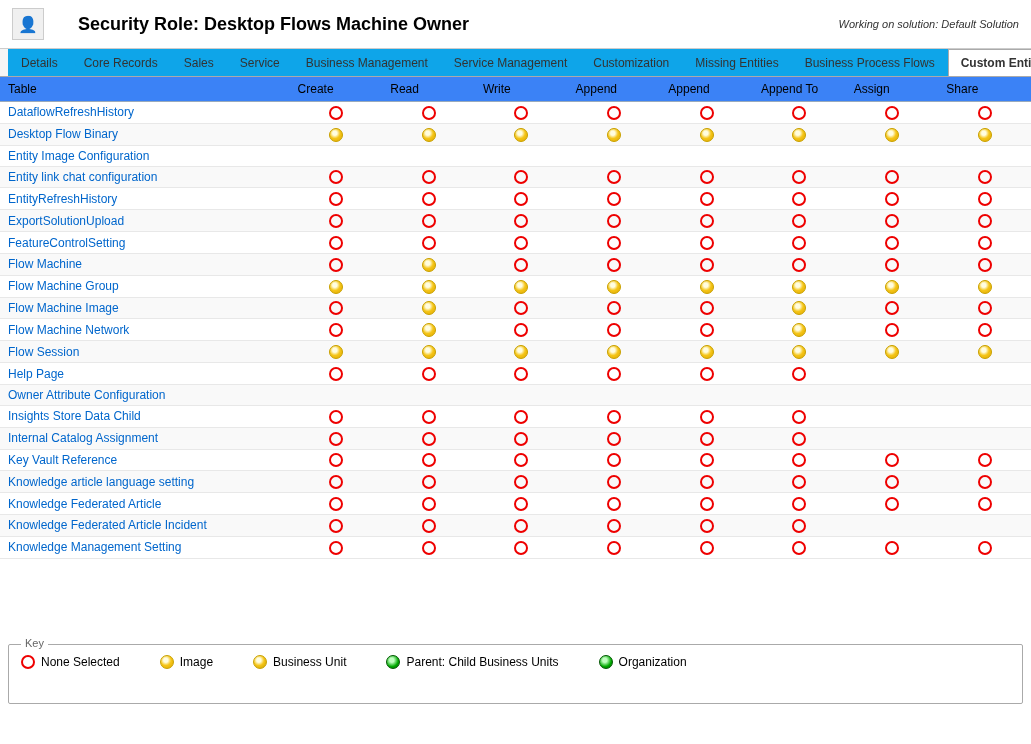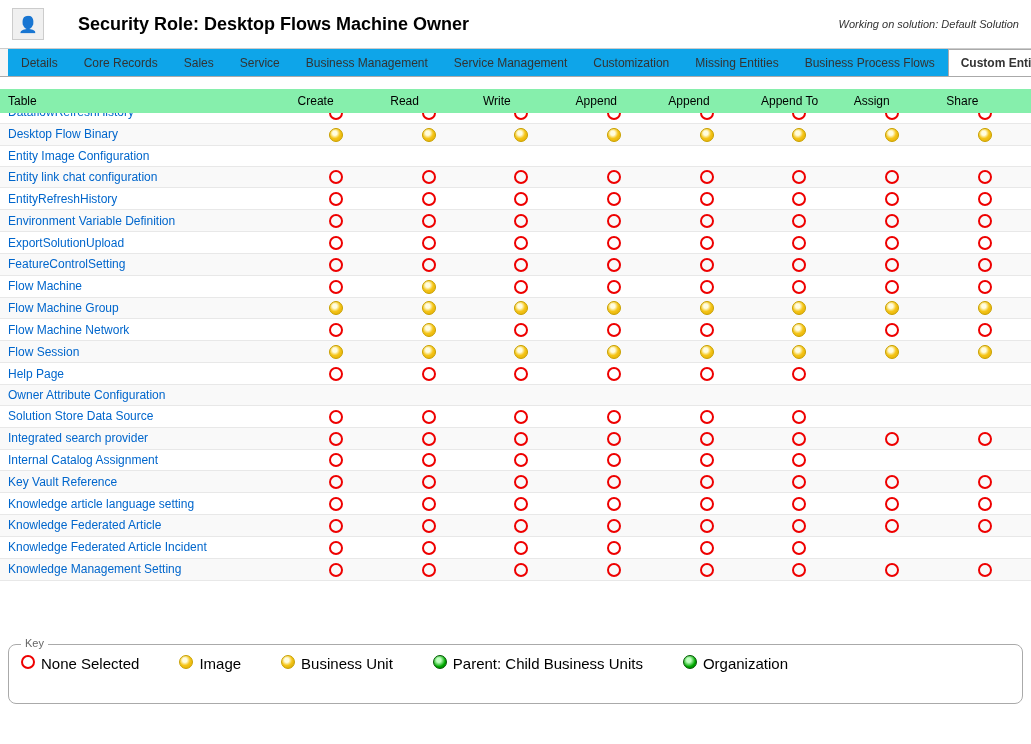--- a/index.html
+++ b/index.html
@@ -39,21 +39,21 @@
     }
 
     .table-wrapper {
       flex: 1; overflow-y: auto; overflow-x: hidden;
     }
 
     table {
       width: 100%; border-collapse: collapse; font-size: 12px;
     }
     thead tr {
-      background: #86efac; position: sticky; top: 12px; z-index: 1;
+      background: #3b82f6; position: sticky; top: 0; z-index: 1;
     }
     thead th {
       padding: 5px 8px; text-align: left; font-weight: normal;
       border-bottom: 1px solid #9ab; color: #000;
     }
     thead th:first-child { width: 250px; }
     thead th:not(:first-child) { text-align: left; width: 80px; }
 
     tbody tr:nth-child(even) { background: #f9f9f9; }
     tbody td {
@@ -85,31 +85,31 @@
       border: 1px solid #005500;
     }
 
     
     .table-wrapper::-webkit-scrollbar { width: 12px; }
     .table-wrapper::-webkit-scrollbar-track { background: #f0f0f0; border: 1px solid #ddd; }
     .table-wrapper::-webkit-scrollbar-thumb { background: #b0b0b0; border: 1px solid #999; }
 
     .key-section {
       border: 1px solid #aaa; margin: 8px; padding: 6px 12px;
-      border-radius: 8px; height: 60px;
+      border-radius: 2px; height: 60px;
     }
     .key-title {
       font-size: 11px; color: #666;
       position: relative; top: -14px; background: #fff; padding: 0 4px;
       width: fit-content;
     }
     .key-items {
       display: flex; align-items: center; gap: 40px; margin-top: -8px;
     }
-    .key-item { display: flex; align-items: flex-start; gap: 6px; font-size: 15px; }
+    .key-item { display: flex; align-items: flex-end; gap: 6px; font-size: 12px; }
   </style>
 </head>
 <body>
 
 <div class="title-bar">
   <div class="title-left">
     <div class="title-icon">👤</div>
     <span class="title-text">Security Role: Desktop Flows Machine Owner</span>
   </div>
   <span class="working-on">Working on solution: Default Solution</span>
@@ -194,31 +194,20 @@
             <td><span class="circle-none"></span></td>
             <td><span class="circle-none"></span></td>
             <td><span class="circle-none"></span></td>
             <td><span class="circle-none"></span></td>
             <td><span class="circle-none"></span></td>
             <td><span class="circle-none"></span></td>
             <td><span class="circle-none"></span></td>
             <td><span class="circle-none"></span></td>
           </tr>
           <tr>
-            <td>Environment Variable Definition</td>
-            <td><span class="circle-none"></span></td>
-            <td><span class="circle-none"></span></td>
-            <td><span class="circle-none"></span></td>
-            <td><span class="circle-none"></span></td>
-            <td><span class="circle-none"></span></td>
-            <td><span class="circle-none"></span></td>
-            <td><span class="circle-none"></span></td>
-            <td><span class="circle-none"></span></td>
-          </tr>
-          <tr>
             <td>ExportSolutionUpload</td>
             <td><span class="circle-none"></span></td>
             <td><span class="circle-none"></span></td>
             <td><span class="circle-none"></span></td>
             <td><span class="circle-none"></span></td>
             <td><span class="circle-none"></span></td>
             <td><span class="circle-none"></span></td>
             <td><span class="circle-none"></span></td>
             <td><span class="circle-none"></span></td>
           </tr>
@@ -249,20 +238,31 @@
             <td><span class="circle-user"></span></td>
             <td><span class="circle-user"></span></td>
             <td><span class="circle-user"></span></td>
             <td><span class="circle-user"></span></td>
             <td><span class="circle-user"></span></td>
             <td><span class="circle-user"></span></td>
             <td><span class="circle-user"></span></td>
             <td><span class="circle-user"></span></td>
           </tr>
           <tr>
+            <td>Flow Machine Image</td>
+            <td><span class="circle-none"></span></td>
+            <td><span class="circle-user"></span></td>
+            <td><span class="circle-none"></span></td>
+            <td><span class="circle-none"></span></td>
+            <td><span class="circle-none"></span></td>
+            <td><span class="circle-user"></span></td>
+            <td><span class="circle-none"></span></td>
+            <td><span class="circle-none"></span></td>
+          </tr>
+          <tr>
             <td>Flow Machine Network</td>
             <td><span class="circle-none"></span></td>
             <td><span class="circle-user"></span></td>
             <td><span class="circle-none"></span></td>
             <td><span class="circle-none"></span></td>
             <td><span class="circle-none"></span></td>
             <td><span class="circle-user"></span></td>
             <td><span class="circle-none"></span></td>
             <td><span class="circle-none"></span></td>
           </tr>
@@ -293,40 +293,29 @@
             <td></td>
             <td></td>
             <td></td>
             <td></td>
             <td></td>
             <td></td>
             <td></td>
             <td></td>
           </tr>
           <tr>
-            <td>Solution Store Data Source</td>
-            <td><span class="circle-none"></span></td>
-            <td><span class="circle-none"></span></td>
-            <td><span class="circle-none"></span></td>
-            <td><span class="circle-none"></span></td>
-            <td><span class="circle-none"></span></td>
-            <td><span class="circle-none"></span></td>
-            <td></td>
-            <td></td>
-          </tr>
-          <tr>
-            <td>Integrated search provider</td>
-            <td><span class="circle-none"></span></td>
-            <td><span class="circle-none"></span></td>
-            <td><span class="circle-none"></span></td>
-            <td><span class="circle-none"></span></td>
-            <td><span class="circle-none"></span></td>
-            <td><span class="circle-none"></span></td>
-            <td><span class="circle-none"></span></td>
-            <td><span class="circle-none"></span></td>
+            <td>Insights Store Data Child</td>
+            <td><span class="circle-none"></span></td>
+            <td><span class="circle-none"></span></td>
+            <td><span class="circle-none"></span></td>
+            <td><span class="circle-none"></span></td>
+            <td><span class="circle-none"></span></td>
+            <td><span class="circle-none"></span></td>
+            <td></td>
+            <td></td>
           </tr>
           <tr>
             <td>Internal Catalog Assignment</td>
             <td><span class="circle-none"></span></td>
             <td><span class="circle-none"></span></td>
             <td><span class="circle-none"></span></td>
             <td><span class="circle-none"></span></td>
             <td><span class="circle-none"></span></td>
             <td><span class="circle-none"></span></td>
             <td></td>

